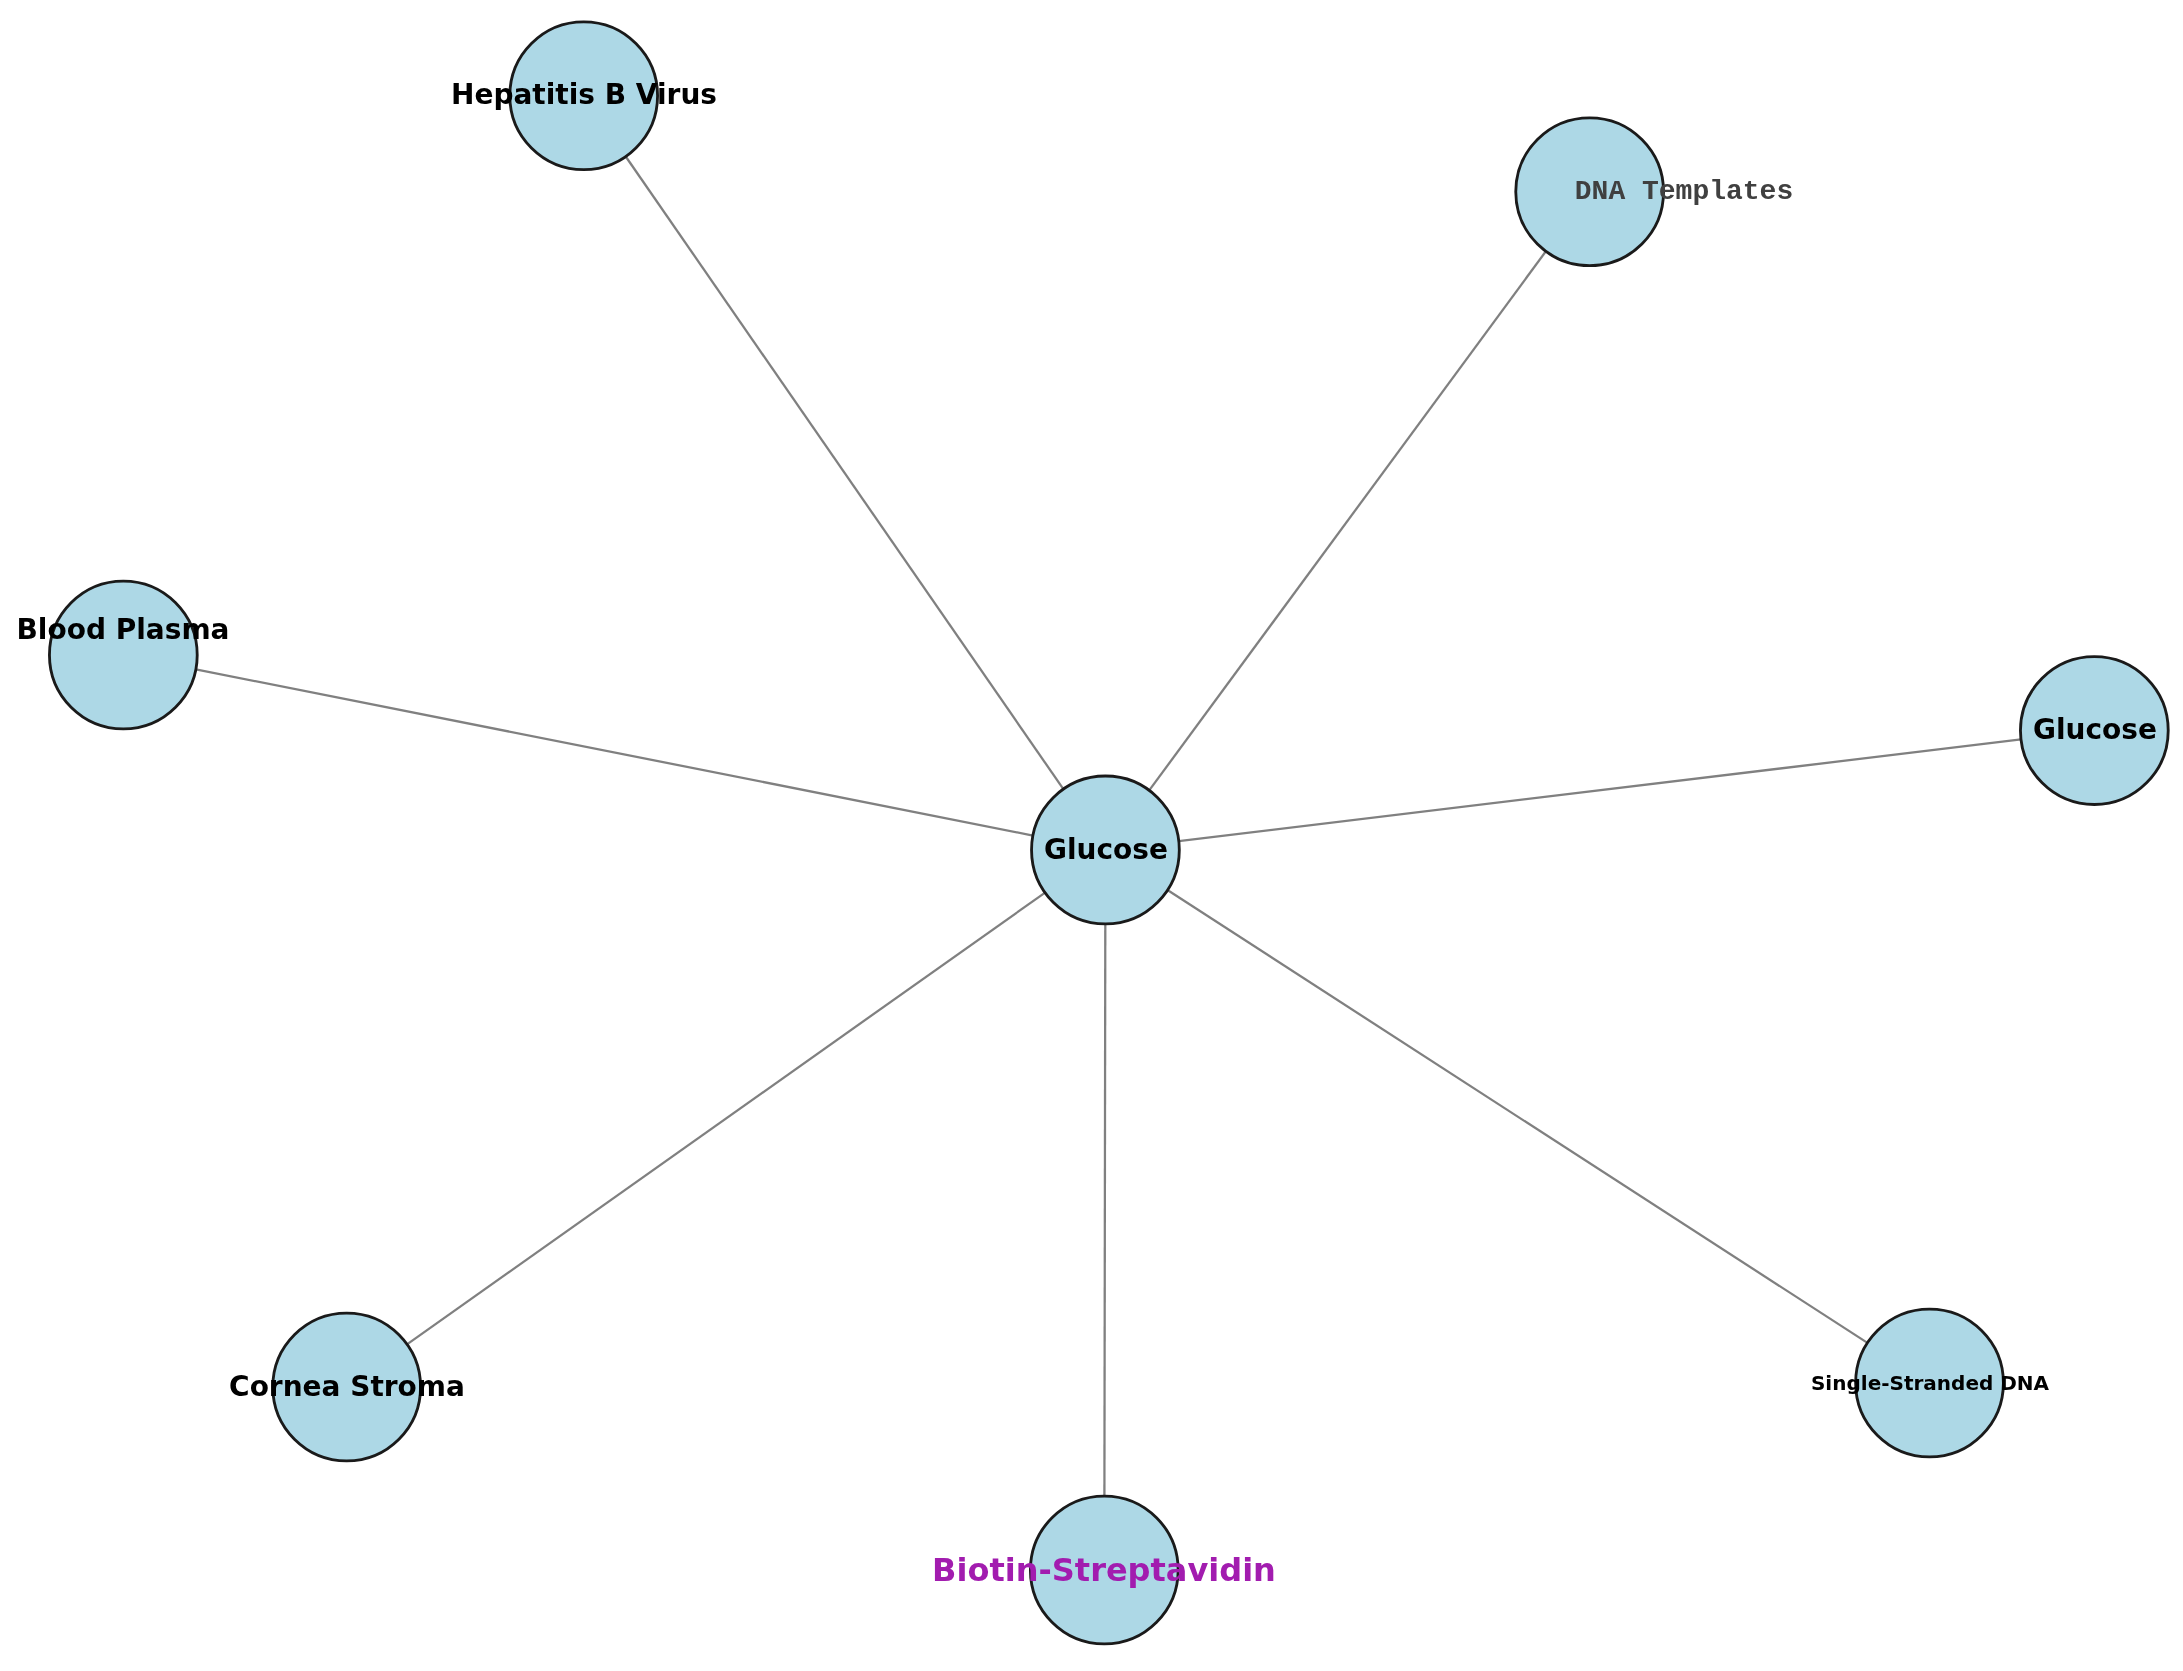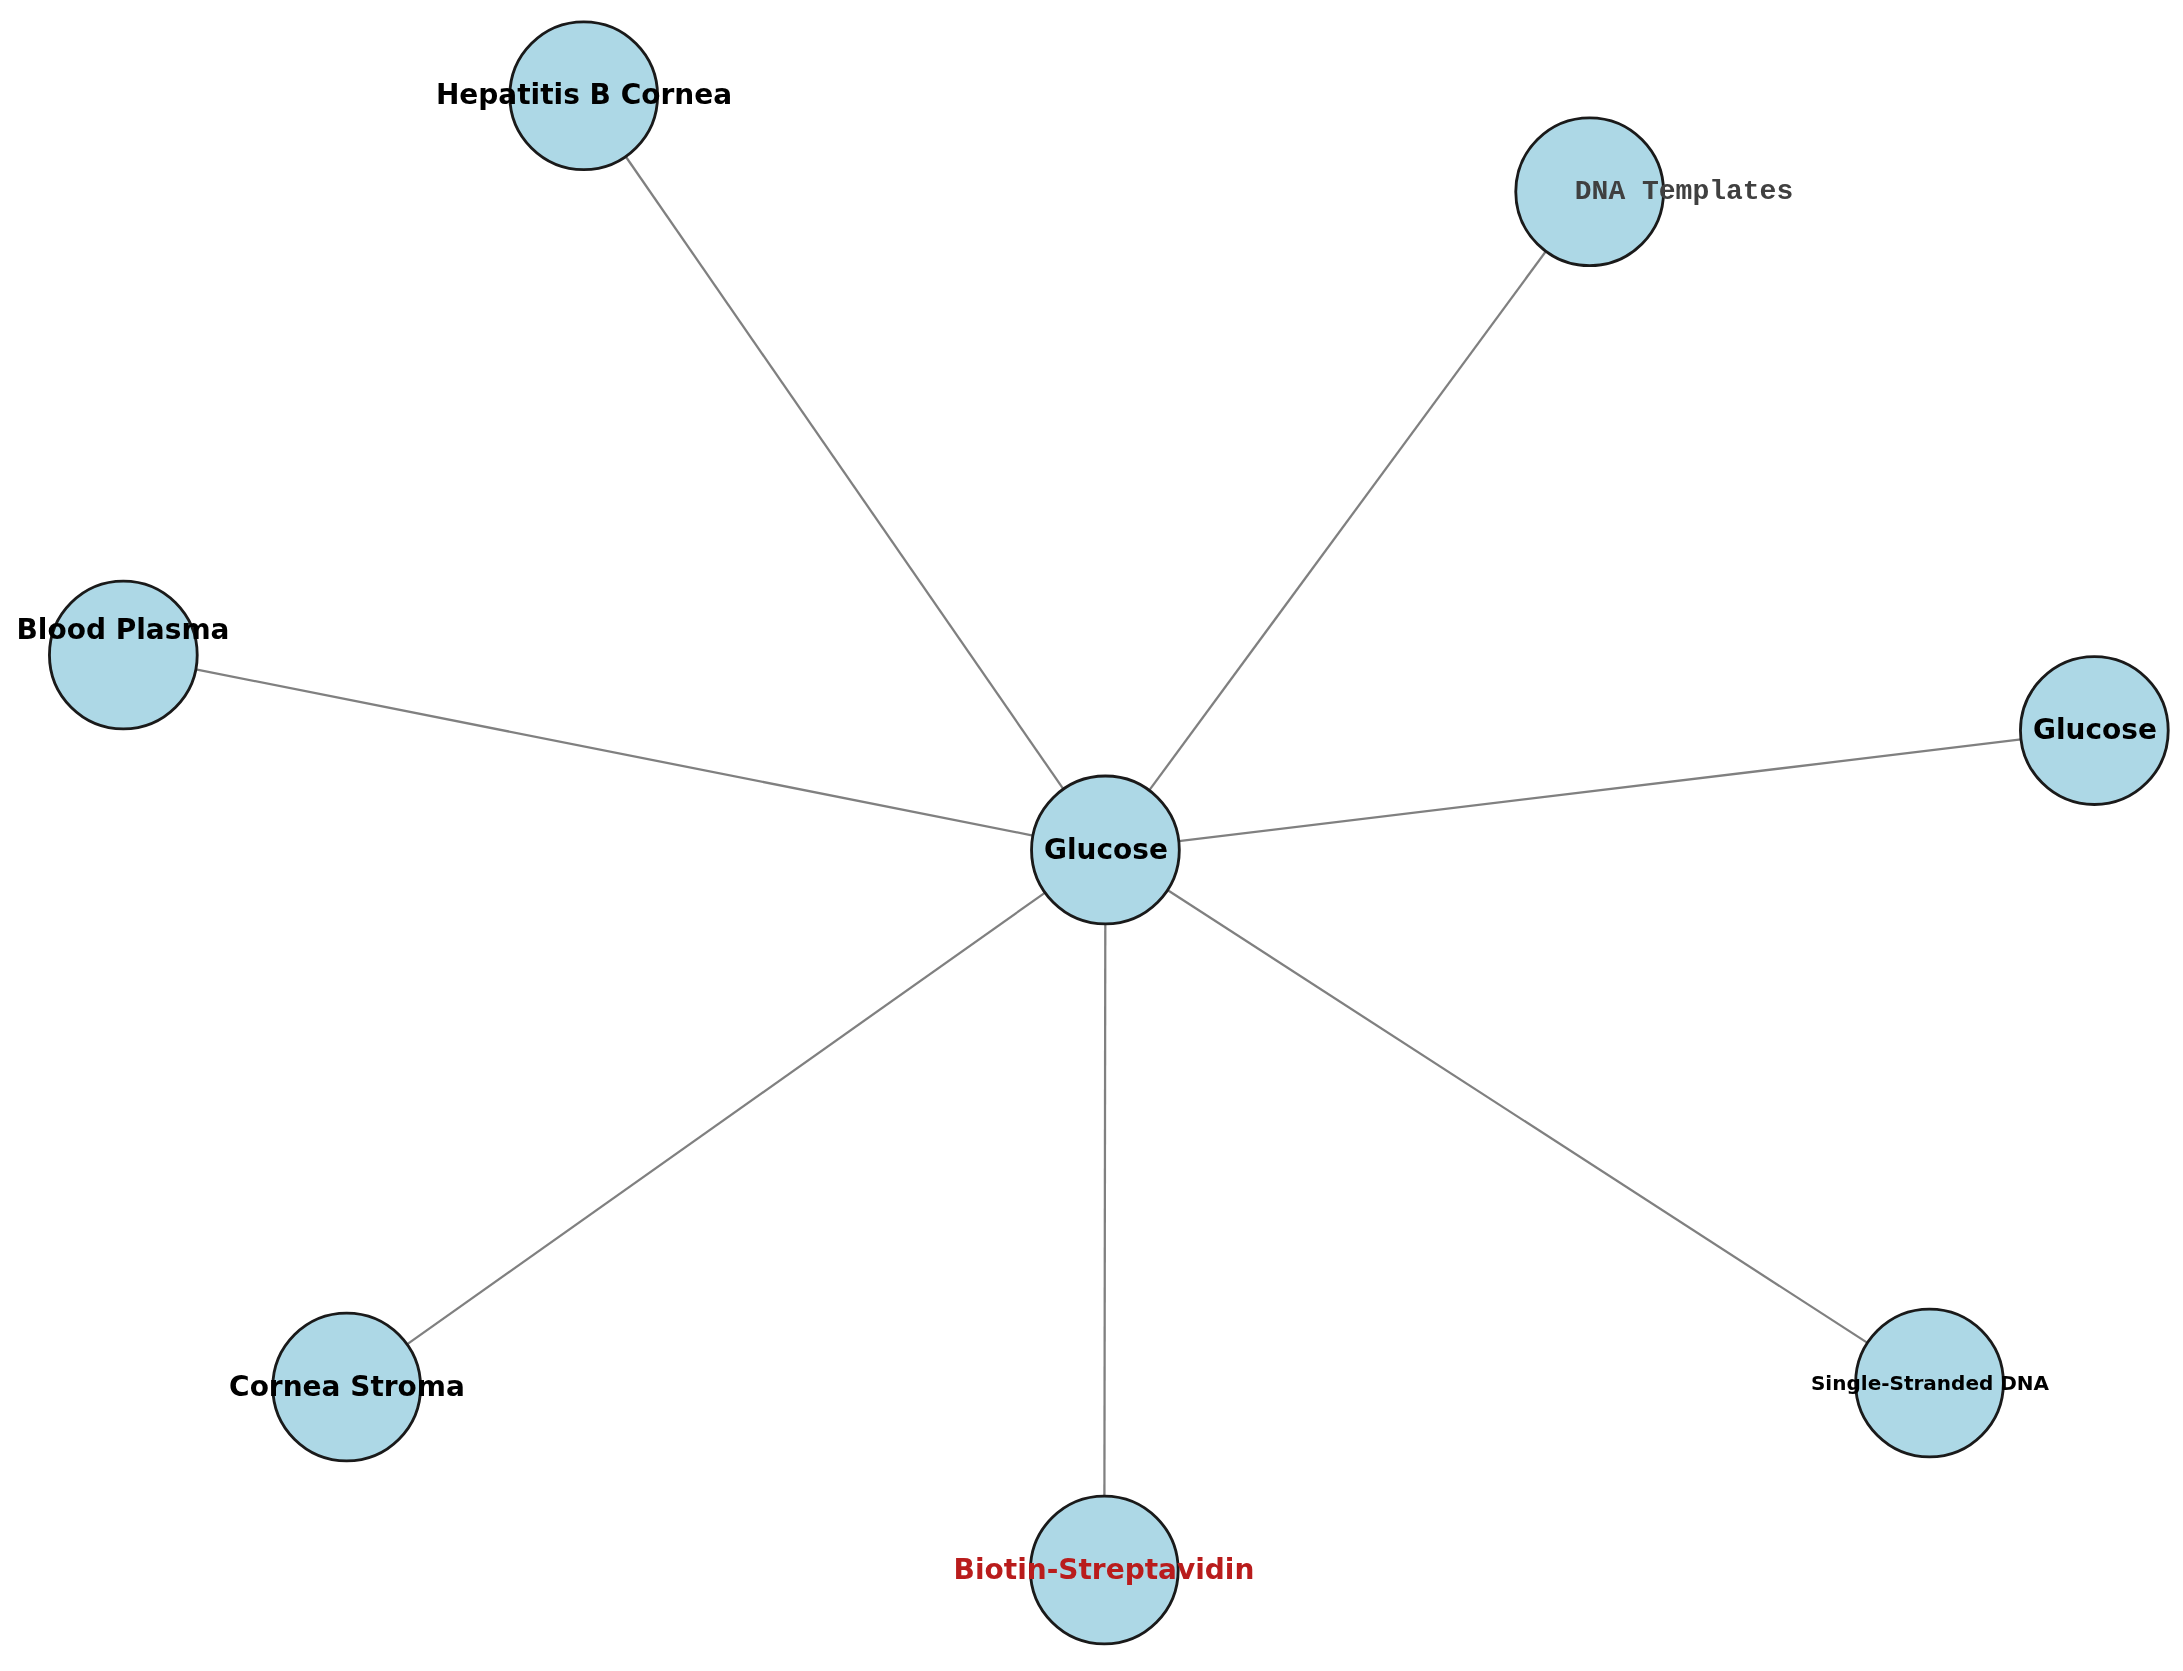--- a/index.html
+++ b/index.html
@@ -69,22 +69,22 @@
         <circle cx="2797" cy="337" r="130" fill="#add8e6" stroke="#1a1a1a" stroke-width="5" class="node-circle"></circle>
         <circle cx="3685" cy="1285" r="130" fill="#add8e6" stroke="#1a1a1a" stroke-width="5" class="node-circle"></circle>
         <circle cx="3395" cy="2433" r="130" fill="#add8e6" stroke="#1a1a1a" stroke-width="5" class="node-circle"></circle>
         <circle cx="1943" cy="2762" r="130" fill="#add8e6" stroke="#1a1a1a" stroke-width="5" class="node-circle"></circle>
         <circle cx="610" cy="2440" r="130" fill="#add8e6" stroke="#1a1a1a" stroke-width="5" class="node-circle"></circle>
         <circle cx="217" cy="1152" r="130" fill="#add8e6" stroke="#1a1a1a" stroke-width="5" class="node-circle"></circle>
       </g>
   </svg>
   <div id="label-layer">
       <div class="node-label" style="left: 1106px; top: 850px; color: rgb(0, 0, 0); font-size: 28px;">Glucose</div>
-      <div class="node-label" style="left: 584px; top: 95px; color: rgb(0, 0, 0); font-size: 28px;">Hepatitis B Cornea</div>
+      <div class="node-label" style="left: 584px; top: 95px; color: rgb(0, 0, 0); font-size: 28px;">Hepatitis B Virus</div>
       <div class="node-label" style="left: 1684px; top: 192px; color: #404040; font-size: 28px; font-family: Liberation Mono, monospace;">DNA Templates</div>
       <div class="node-label" style="left: 2095px; top: 730px; color: rgb(0, 0, 0); font-size: 28px; text-align: center;">Glucose</div>
       <div class="node-label" style="left: 1930px; top: 1383px; color: rgb(0, 0, 0); font-size: 20px;">Single-Stranded DNA</div>
-      <div class="node-label" style="left: 1104px; top: 1570px; color: #b91c1c; font-size: 28px;">Biotin-Streptavidin</div>
+      <div class="node-label" style="left: 1104px; top: 1570px; color: #a21caf; font-size: 32px;">Biotin-Streptavidin</div>
       <div class="node-label" style="left: 347px; top: 1387px; color: rgb(0, 0, 0); font-size: 28px;">Cornea Stroma</div>
       <div class="node-label" style="left: 123px; top: 630px; color: rgb(0, 0, 0); font-size: 28px;">Blood Plasma</div>
     </div>
 </div>
 
 
 </body></html>

